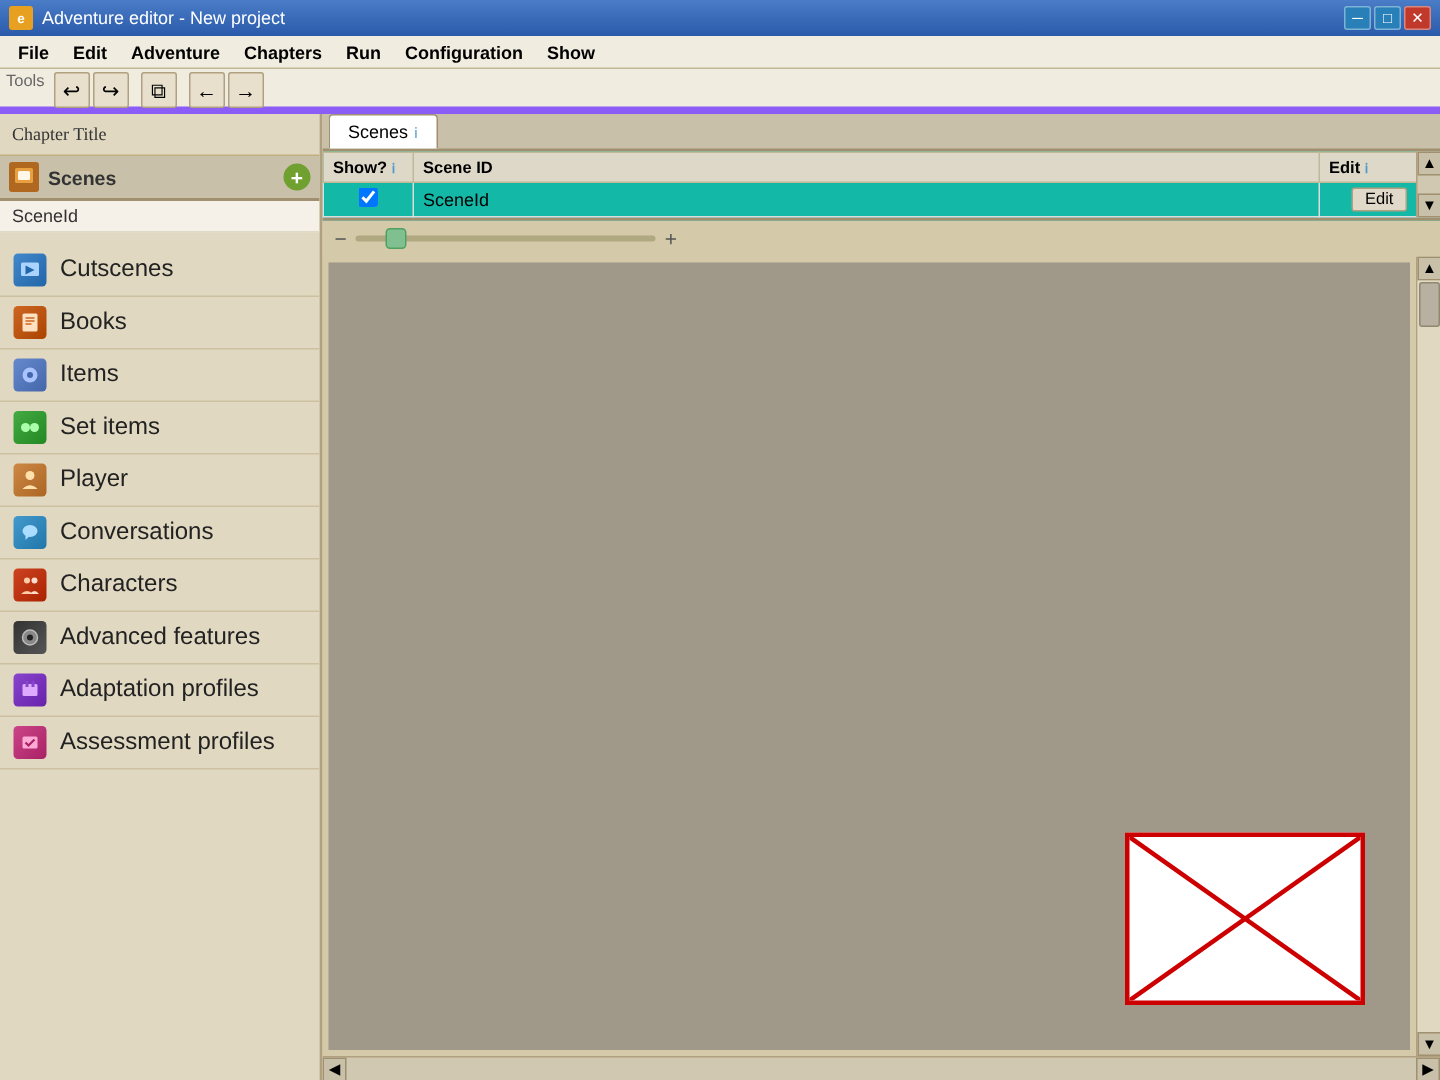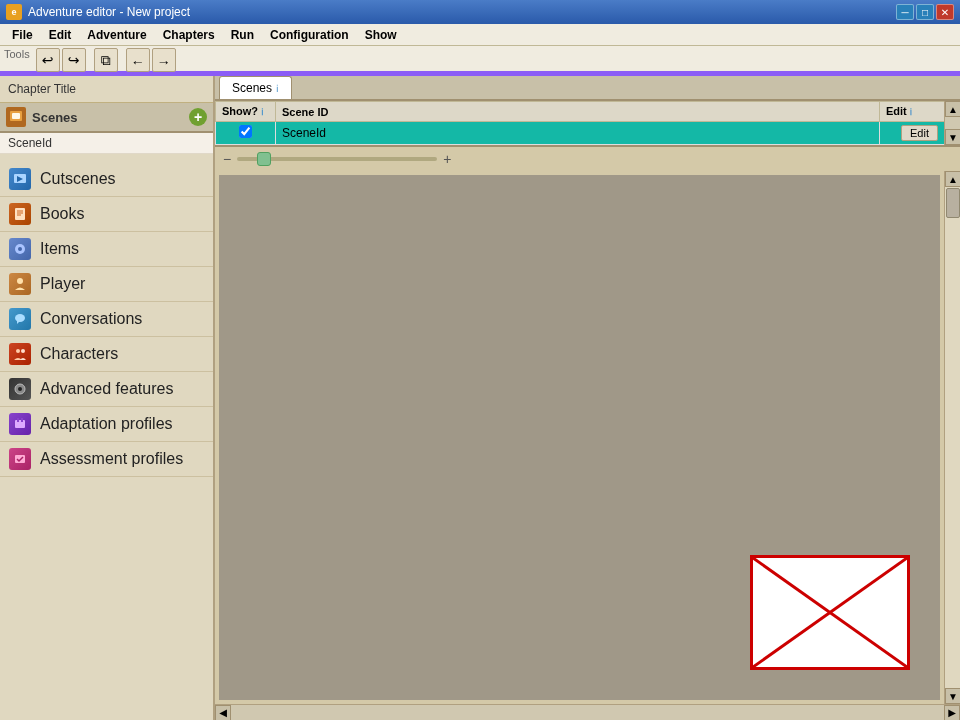--- a/index.html
+++ b/index.html
@@ -91,20 +91,21 @@
       display: flex;
       flex-direction: column;
       overflow: hidden;
     }
     #chapter-title {
       padding: 6px 8px;
       font-size: 12px;
       color: #333;
       border-bottom: 1px solid #c0b080;
       background: #e0d8c0;
+      font-family: Liberation Serif, serif;
     }
     #scenes-header {
       background: #c8c0a8;
       border-bottom: 2px solid #a09070;
       padding: 4px 6px;
       display: flex;
       align-items: center;
       gap: 6px;
     }
     #scenes-header .scene-icon {
@@ -392,20 +393,31 @@
       <div class="nav-item">
         <div class="nav-icon">
           <div style="width:22px;height:22px;background:linear-gradient(135deg,#6688cc,#4466aa);border-radius:3px;display:flex;align-items:center;justify-content:center;">
             <svg width="14" height="14" viewBox="0 0 14 14">
                 <circle cx="7" cy="7" r="5" fill="#aac4ff"></circle>
                 <circle cx="7" cy="7" r="2" fill="#4466aa"></circle>
               </svg>
           </div>
         </div>
         <span>Items</span>
+      </div>
+      <div class="nav-item">
+        <div class="nav-icon">
+          <div style="width:22px;height:22px;background:linear-gradient(135deg,#44aa44,#228822);border-radius:3px;display:flex;align-items:center;justify-content:center;">
+            <svg width="14" height="14" viewBox="0 0 14 14">
+                <circle cx="4" cy="7" r="3" fill="#aaffaa"></circle>
+                <circle cx="10" cy="7" r="3" fill="#aaffaa"></circle>
+              </svg>
+          </div>
+        </div>
+        <span>Set items</span>
       </div>
       <div class="nav-item">
         <div class="nav-icon">
           <div style="width:22px;height:22px;background:linear-gradient(135deg,#cc8844,#aa6622);border-radius:3px;display:flex;align-items:center;justify-content:center;">
             <svg width="14" height="14" viewBox="0 0 14 14">
                 <circle cx="7" cy="4" r="3" fill="#ffe0aa"></circle>
                 <path d="M2,13 Q7,8 12,13" fill="#ffe0aa"></path>
               </svg>
           </div>
         </div>

